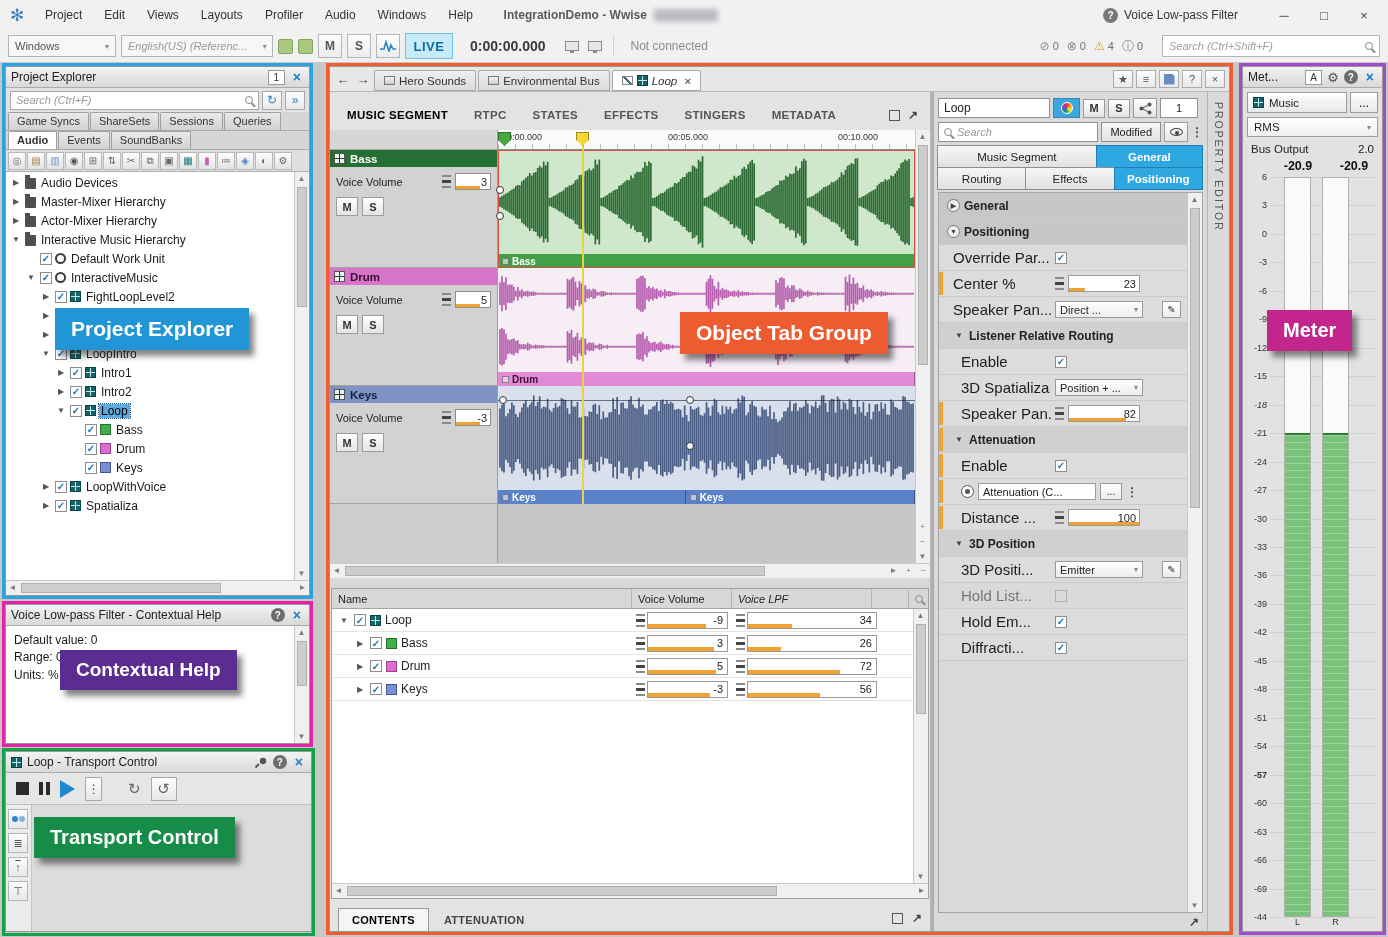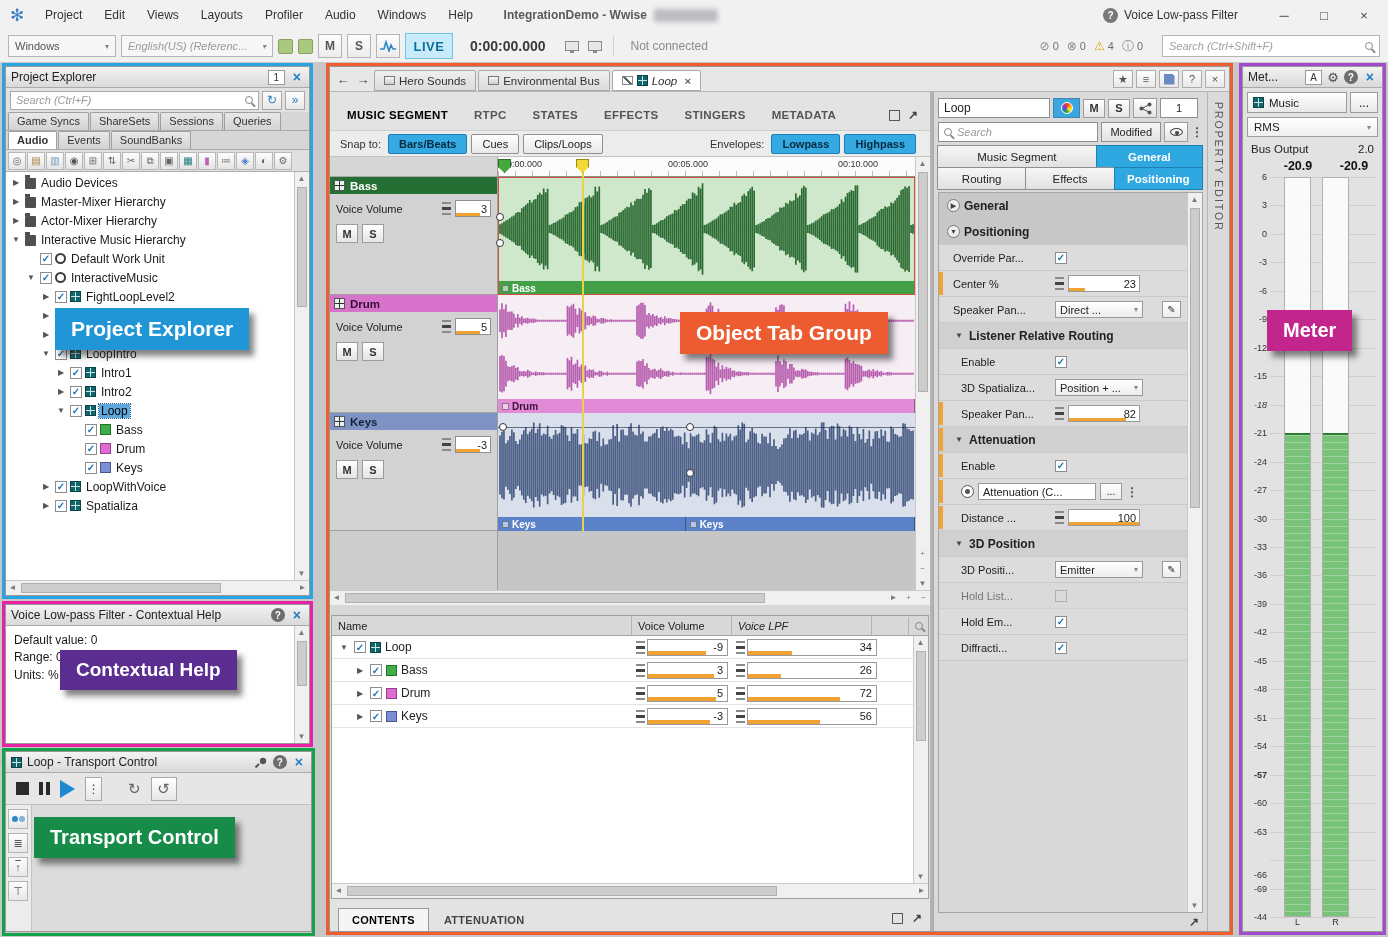--- a/index.html
+++ b/index.html
@@ -191,21 +191,21 @@
 .eye-btn{width:24px;height:20px;border:1px solid #9c9c9c;background:linear-gradient(#fff,#e4e4e4);display:flex;align-items:center;justify-content:center}
 .eye-ic{width:13px;height:8px;border:1px solid #444;border-radius:50%;position:relative}
 .eye-ic::after{content:"";position:absolute;left:4px;top:1.5px;width:4px;height:4px;border-radius:50%;background:#444}
 #prop-tabs{flex:none;margin-bottom:2px}
 .ptrow{display:flex}
 .ptab{flex:1;height:23px;border:1px solid #8f8f8f;margin:-1px 0 0 -1px;background:linear-gradient(#f6f6f6,#e1e1e1);display:flex;align-items:center;justify-content:center;font-size:11.5px;color:#222;white-space:nowrap;overflow:hidden}
 .ptab.on{background:#2fa7e1;color:#fff;font-weight:bold;border-color:#1d7fb5}
 #prop-list-wrap{flex:1;display:flex;min-height:0;border:1px solid #a5a5a5;background:#d9d9d9}
 #prop-list{flex:1;overflow:hidden}
 .prow{height:26px;display:flex;align-items:center;position:relative;border-bottom:1px solid #cacaca;background:#dcdcdc;padding-left:14px;gap:4px}
-.prow .lab{width:98px;flex:none;font-size:11px;color:#1d1d1d;overflow:hidden;white-space:nowrap}
+.prow .lab{width:98px;flex:none;font-size:15px;color:#1d1d1d;overflow:hidden;white-space:nowrap}
 .prow.ind{padding-left:22px}
 .prow.ind .lab{width:90px}
 .prow.sec-row{background:#c7c7c7;font-weight:bold;padding-left:8px}
 .prow.sub-row{background:#d0d0d0;font-weight:bold;padding-left:16px}
 .modbar{position:absolute;left:0;top:1px;bottom:1px;width:4px;background:#f0a232}
 .chev-c{width:13px;height:13px;border:1px solid #777;border-radius:50%;display:flex;align-items:center;justify-content:center;font-size:7px;color:#444;flex:none;background:#efefef}
 .chev{font-size:8px;color:#444;width:10px;flex:none}
 .pslide{width:72px;height:17px;border:1px solid #9a9a9a;background:#fff;position:relative;display:flex;align-items:center;justify-content:flex-end;padding:0 3px;font-size:11px}
 .pslide .fill{position:absolute;left:0;bottom:0;height:3.5px;background:#f0a232}
 .pdd{min-width:88px;height:17px;border:1px solid #9a9a9a;background:linear-gradient(#fff,#ededed);display:flex;align-items:center;padding:0 4px;font-size:11px;gap:4px}
@@ -578,34 +578,20 @@
             <span class="vtab">RTPC</span>
             <span class="vtab">STATES</span>
             <span class="vtab">EFFECTS</span>
             <span class="vtab">STINGERS</span>
             <span class="vtab">METADATA</span>
           </div>
         <div id="view-tools">
           <span class="exp-ic"></span>
           <span class="pop-ic">↗</span>
         </div>
-      </div>
-      <div id="snap-row">
-        <span class="snap-lab">Snap to:</span>
-        <span id="snap-btns" style="display:flex;gap:4px">
-            <span class="snap-btn on">Bars/Beats</span>
-            <span class="snap-btn">Cues</span>
-            <span class="snap-btn">Clips/Loops</span>
-          </span>
-        <span style="flex:1"></span>
-        <span class="snap-lab">Envelopes:</span>
-        <span id="env-btns" style="display:flex;gap:4px;margin-right:4px">
-            <span class="snap-btn on">Lowpass</span>
-            <span class="snap-btn on">Highpass</span>
-          </span>
       </div>
       <div id="track-area">
         <div id="track-heads">
             <div id="th-spacer"></div>
             <div class="thead">
               <div class="thead-bar" style="background: rgb(37, 111, 53); color: rgb(255, 255, 255);">
                 <span class="ti ti-grid-light"></span>
                 <span>Bass</span>
               </div>
               <div class="thead-vol">
@@ -1072,21 +1058,21 @@
         <span class="mtick-lab" style="top: 53.8462%;">-36</span>
         <span class="mtick-lab" style="top: 57.6923%;">-39</span>
         <span class="mtick-lab" style="top: 61.5385%;">-42</span>
         <span class="mtick-lab" style="top: 65.3846%;">-45</span>
         <span class="mtick-lab" style="top: 69.2308%;">-48</span>
         <span class="mtick-lab" style="top: 73.0769%;">-51</span>
         <span class="mtick-lab" style="top: 76.9231%;">-54</span>
         <span class="mtick-lab" style="top: 80.7692%; font-weight: bold;">-57</span>
         <span class="mtick-lab" style="top: 84.6154%;">-60</span>
         <span class="mtick-lab" style="top: 88.4615%;">-63</span>
-        <span class="mtick-lab" style="top: 92.3077%; margin-top: 15px;">-66</span>
+        <span class="mtick-lab" style="top: 92.3077%;">-66</span>
         <span class="mtick-lab" style="top: 96.1538%;">-69</span>
         <span class="mtick-lab" style="top: 100%;">-44</span>
       </div>
     <div id="m-bars">
         <span class="mtick-line" style="top: 0%;"></span>
         <span class="mtick-line" style="top: 3.84615%;"></span>
         <span class="mtick-line" style="top: 7.69231%;"></span>
         <span class="mtick-line" style="top: 11.5385%;"></span>
         <span class="mtick-line" style="top: 15.3846%;"></span>
         <span class="mtick-line" style="top: 19.2308%;"></span>

